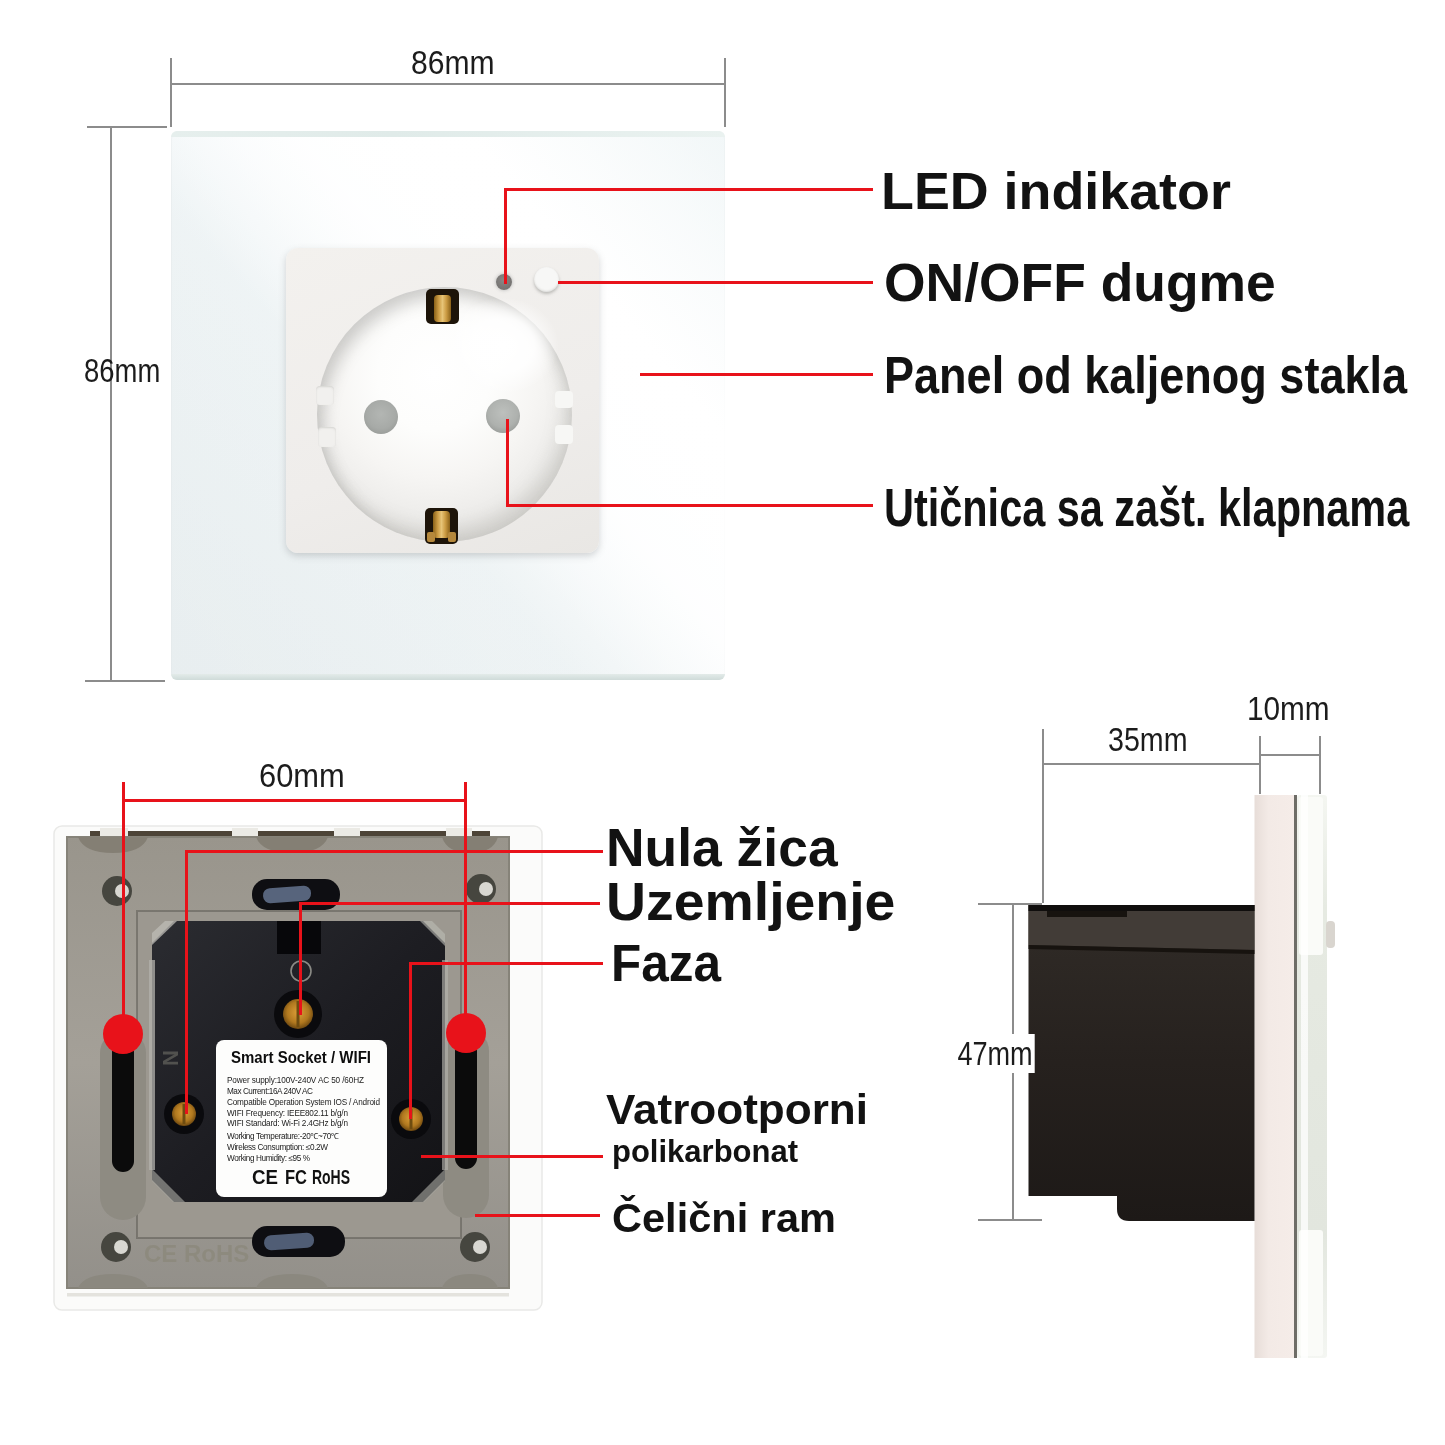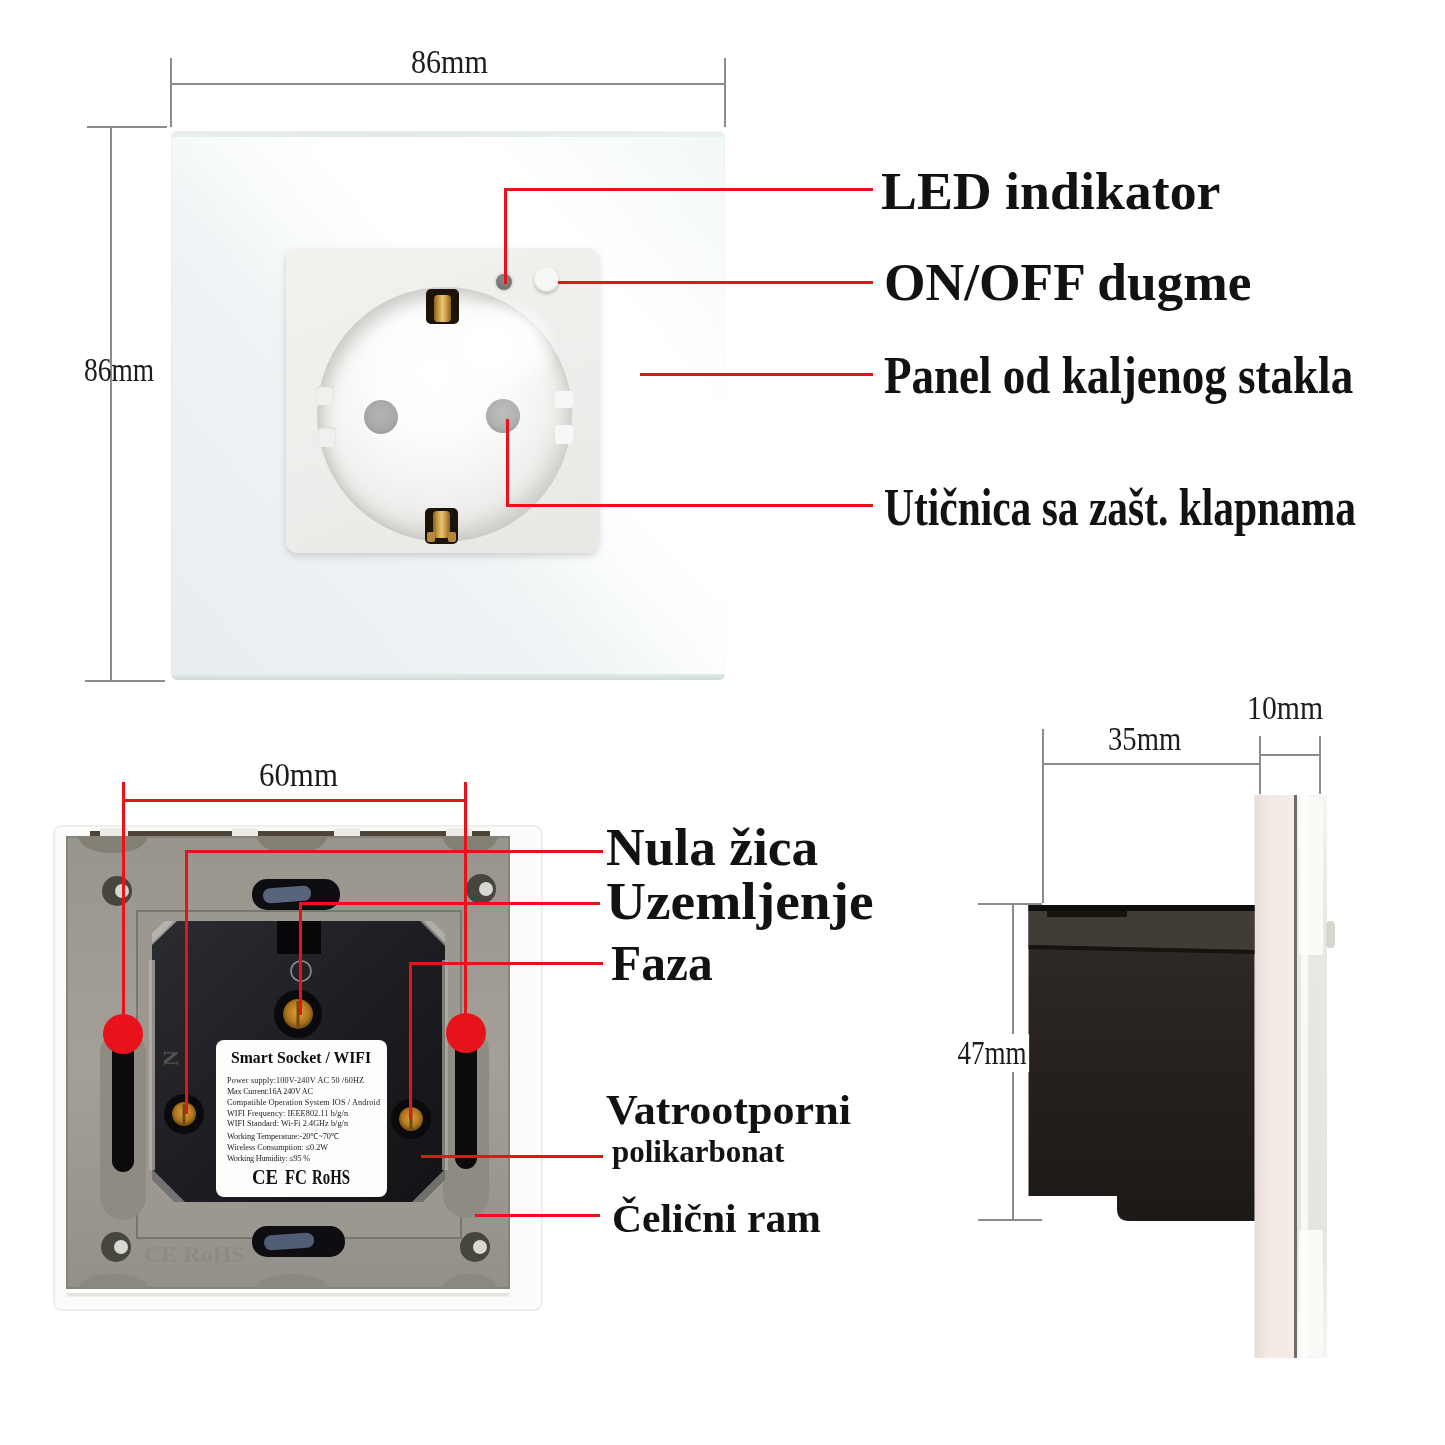--- a/index.html
+++ b/index.html
@@ -1,17 +1,17 @@
 <!DOCTYPE html>
 <html><head>
 <meta charset="utf-8">
 <style>
   html,body{margin:0;padding:0;background:#ffffff;}
   #canvas{position:relative;width:1445px;height:1445px;background:#ffffff;overflow:hidden;
-    font-family:Liberation Serif, serif;}
+    font-family:Liberation Sans, sans-serif;}
   .abs{position:absolute;}
   .dim{position:absolute;background:#8c8c8c;}
   .red{position:absolute;background:#e8121a;}
   .dimtxt{position:absolute;color:#1c1c1c;font-size:32px;white-space:nowrap;transform-origin:left top;}
   .blab{position:absolute;color:#121212;font-weight:700;white-space:nowrap;transform-origin:left center;}
 </style>
 </head>
 <body>
 <div id="canvas">
 

